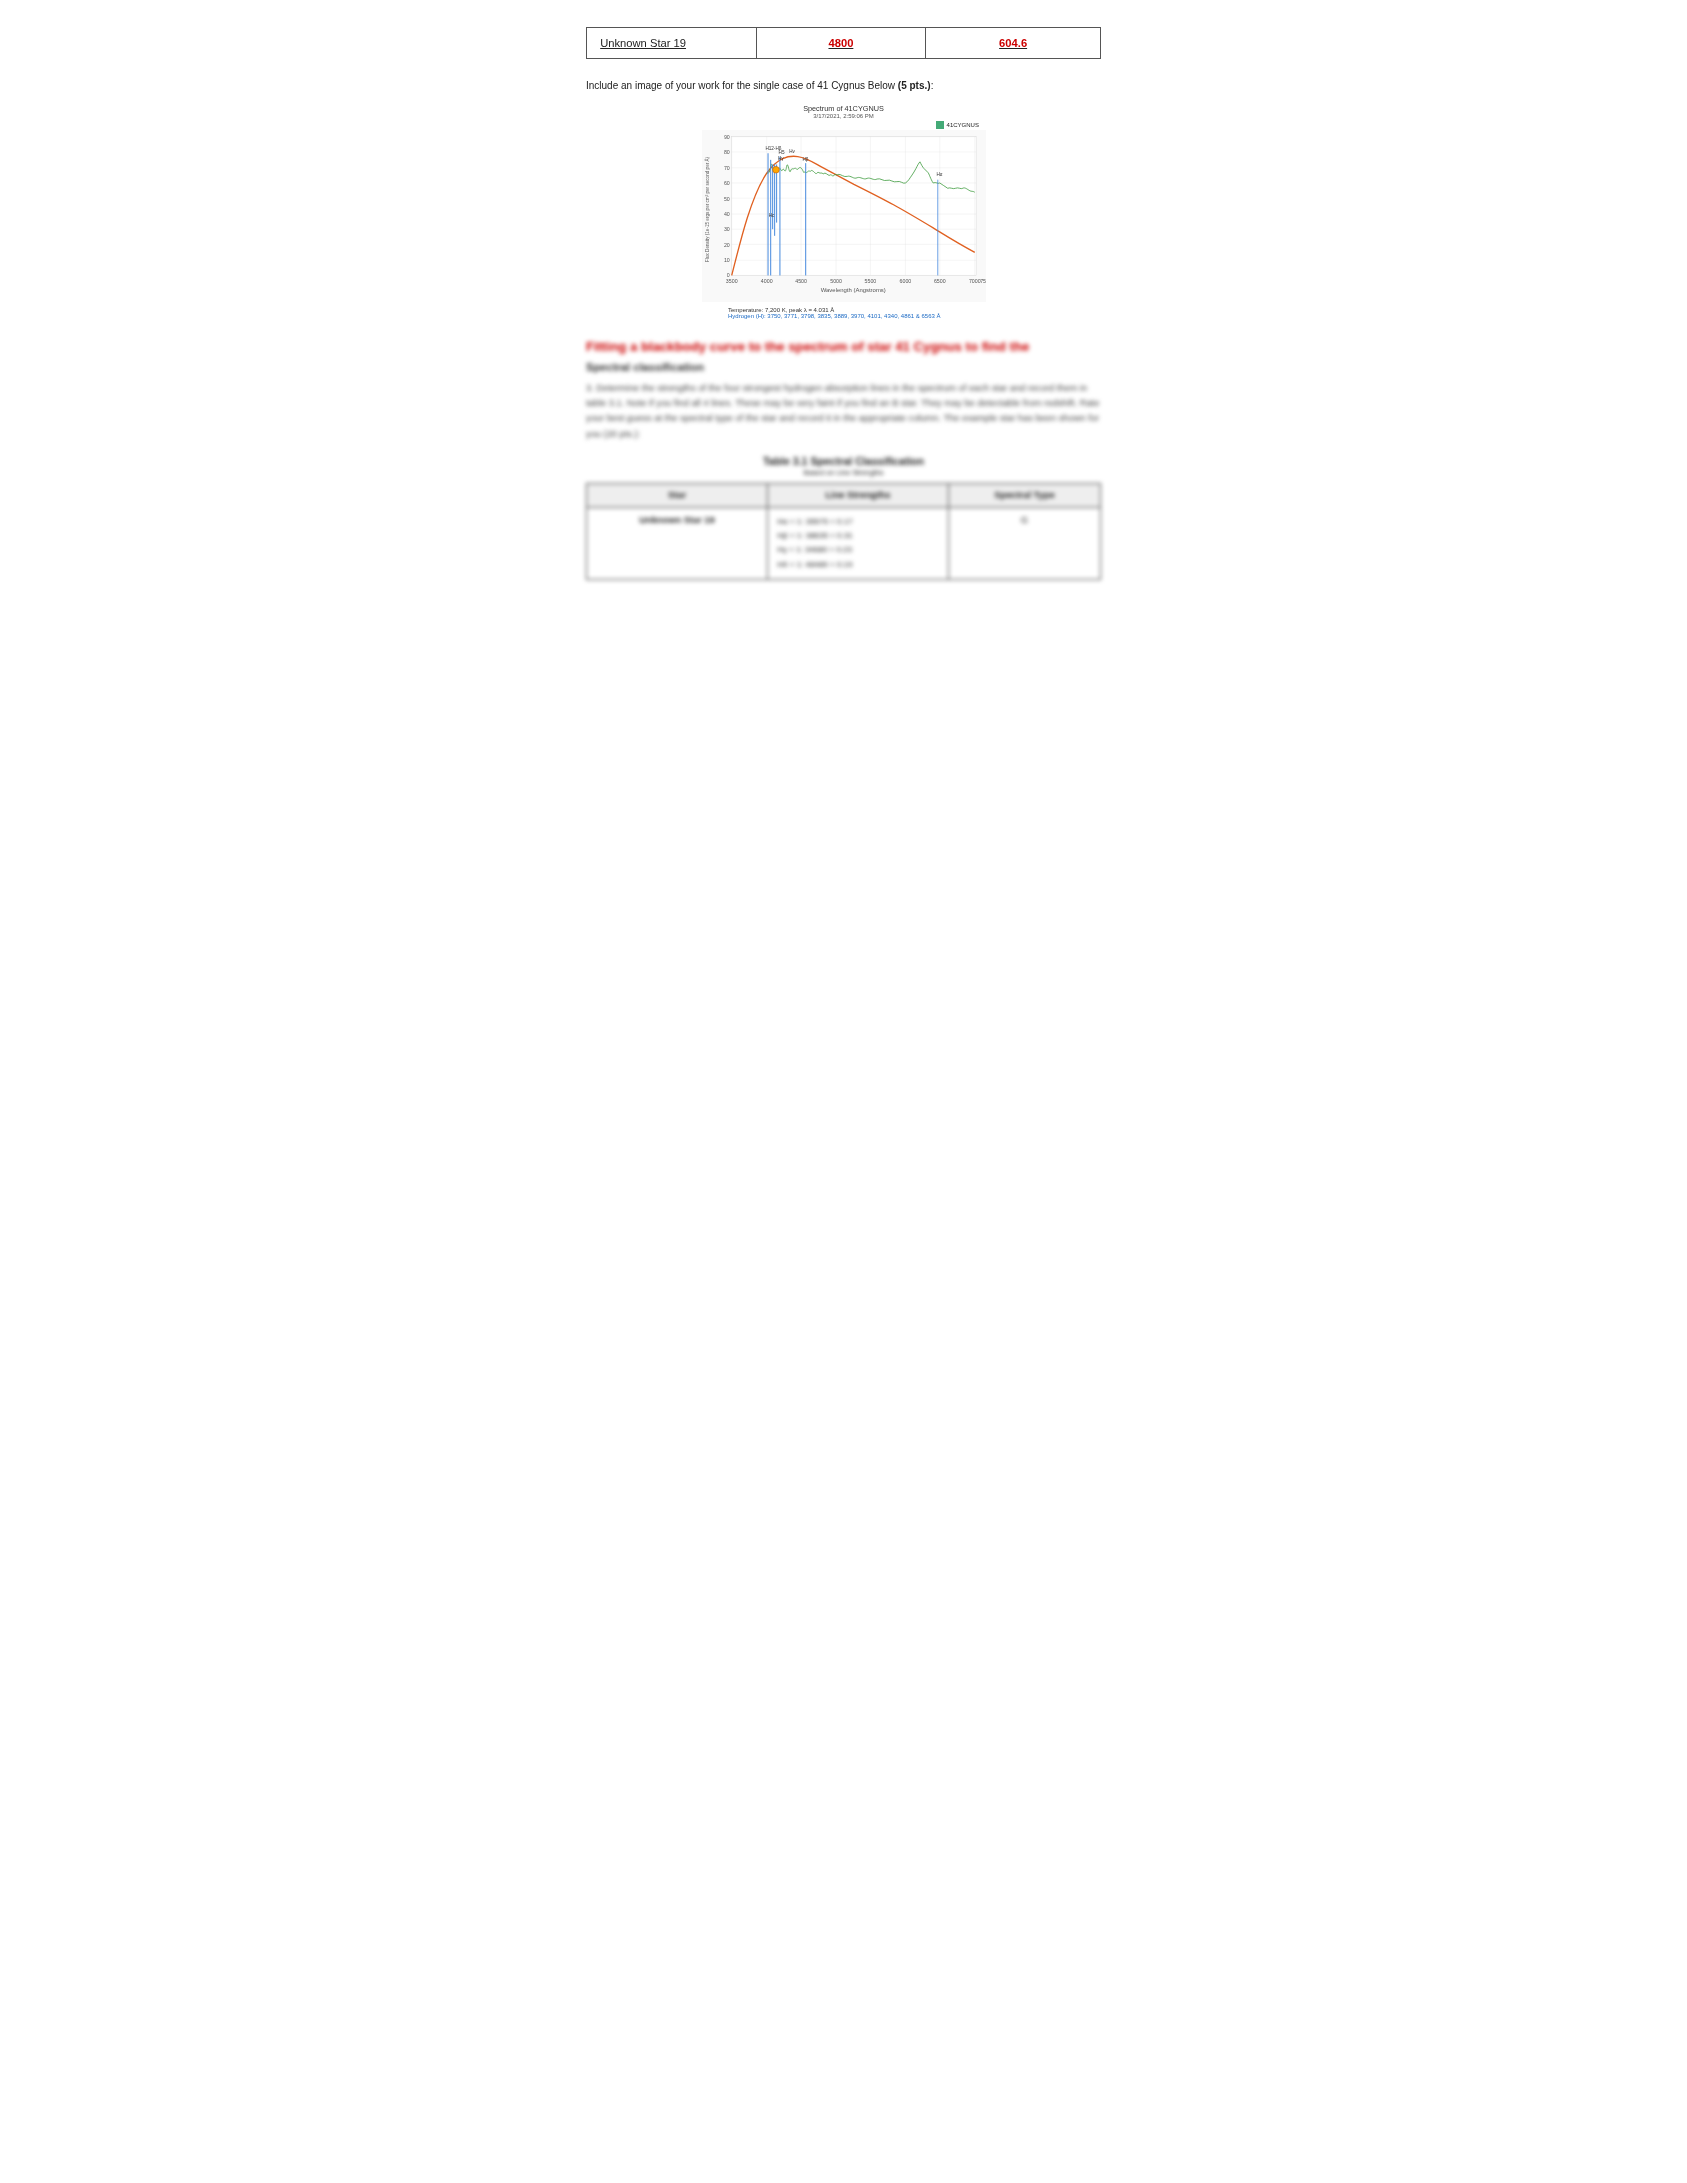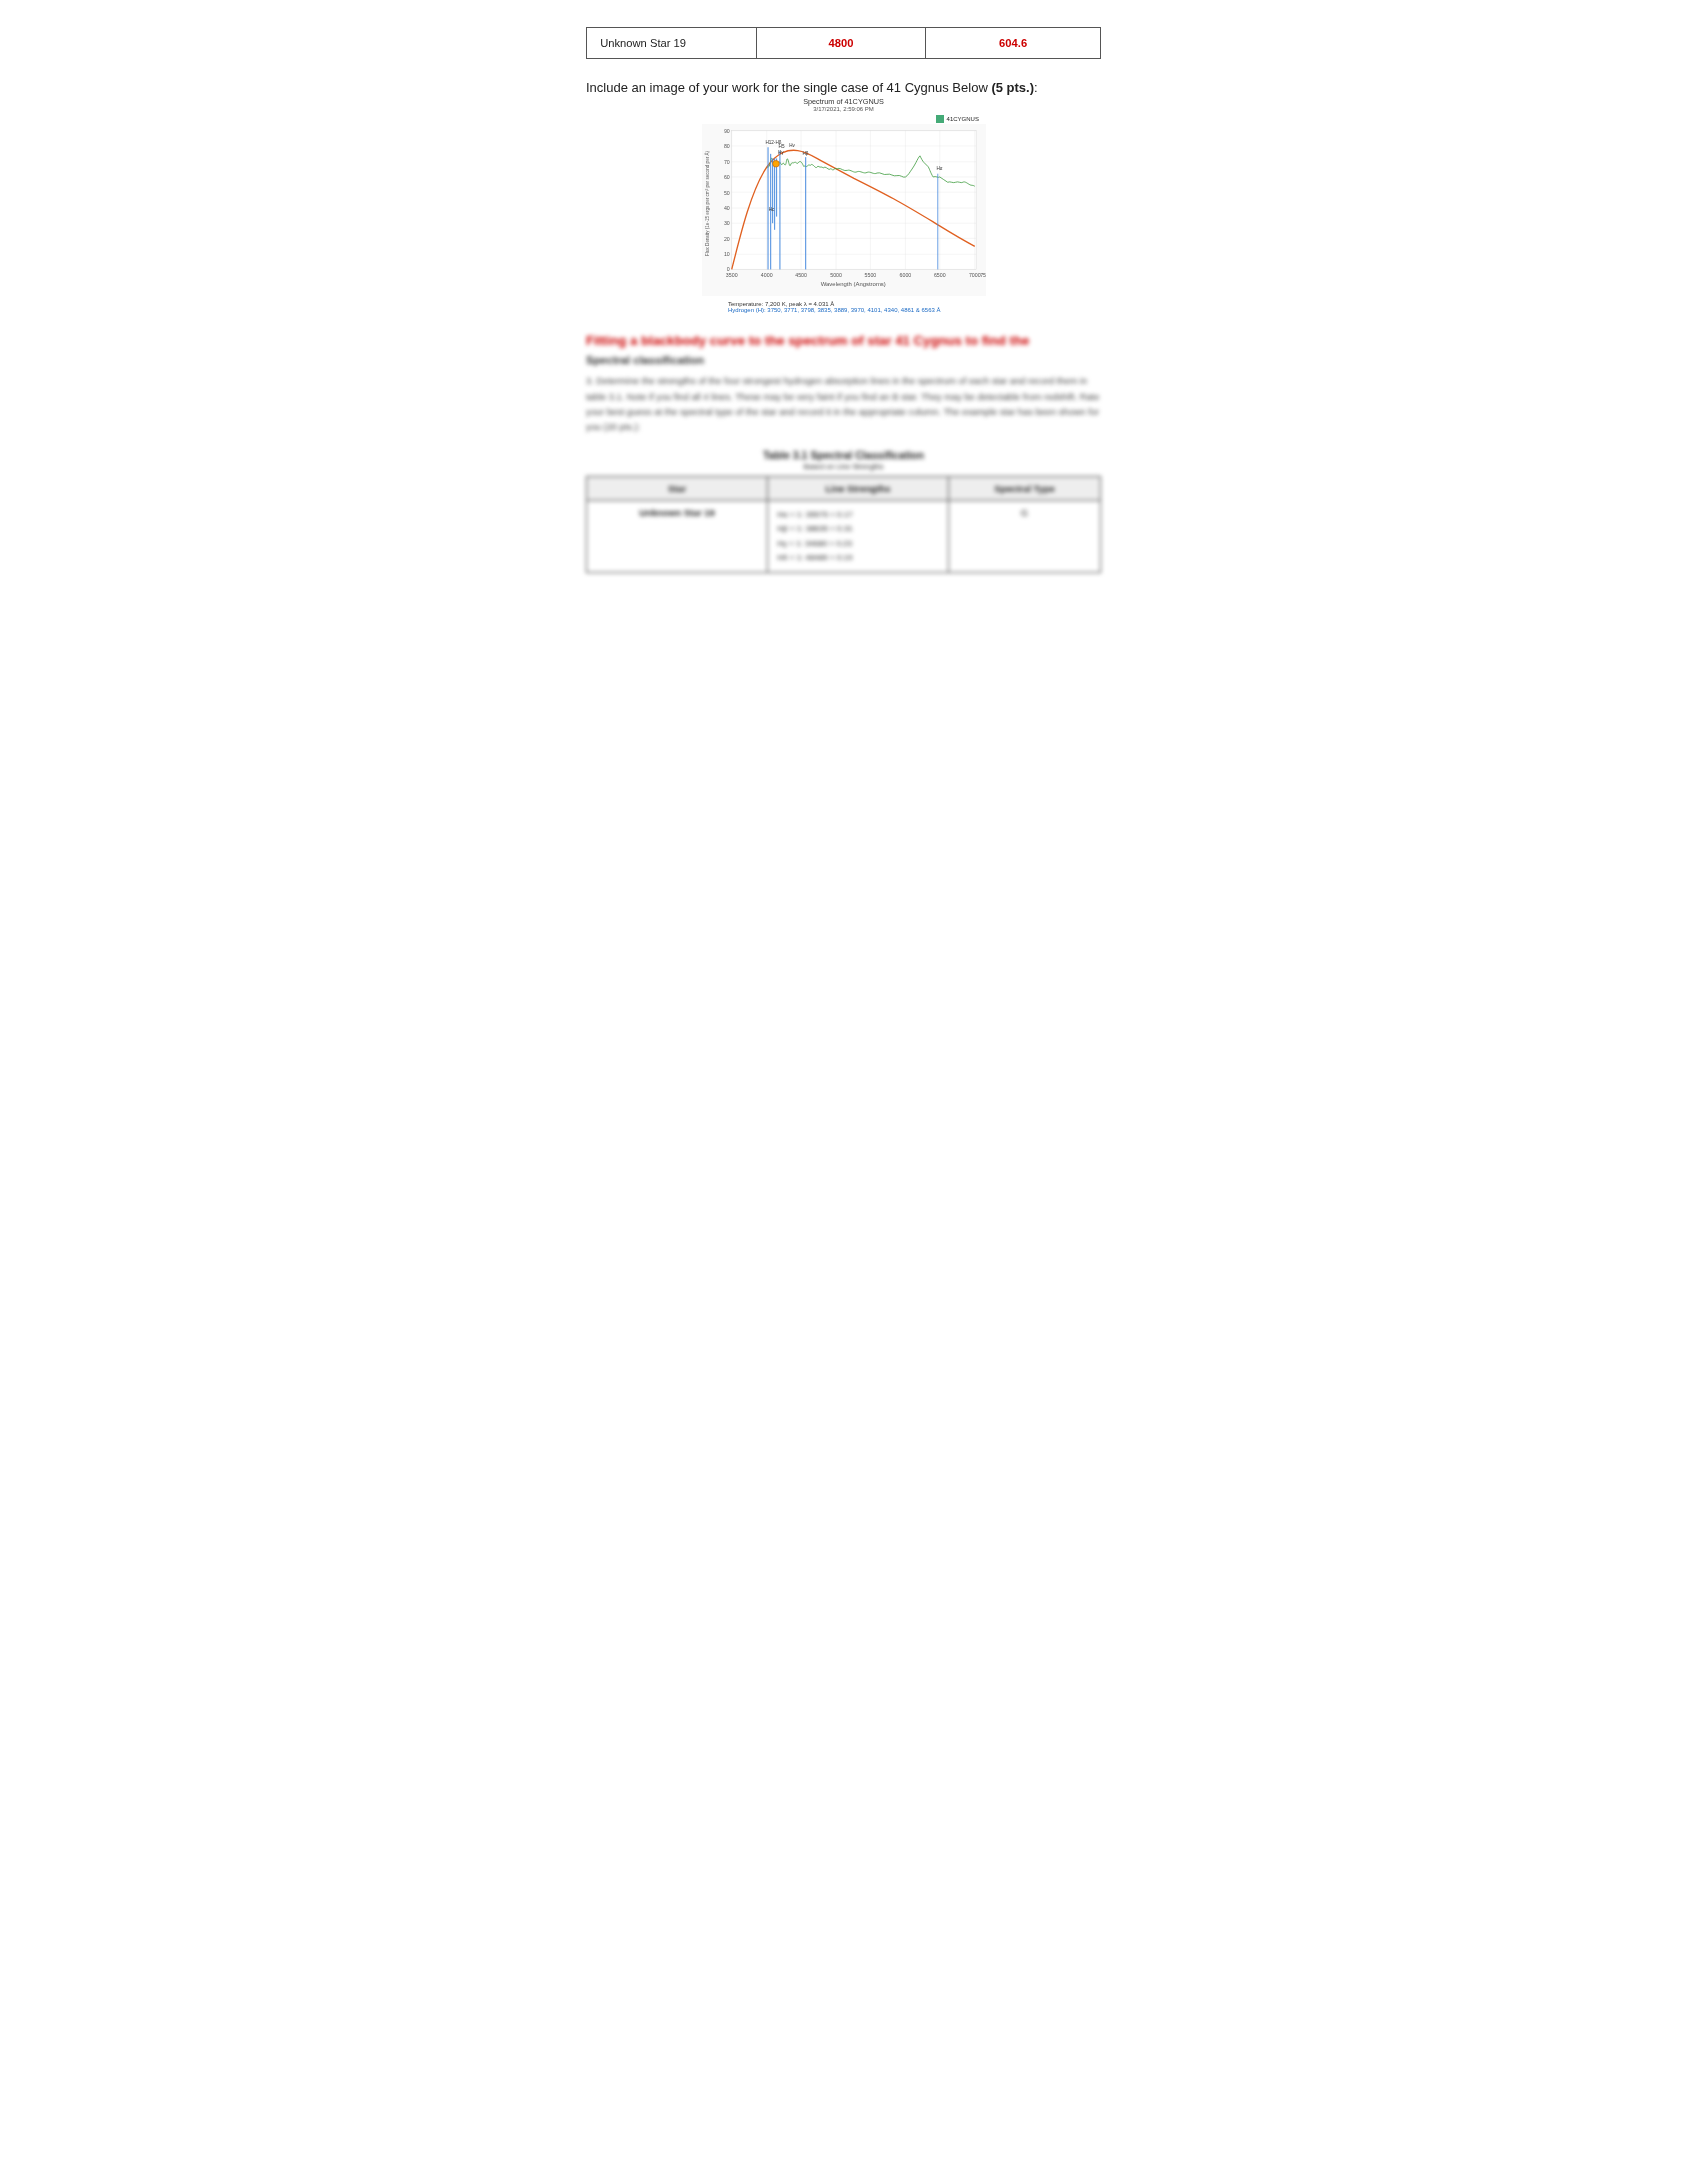--- a/index.html
+++ b/index.html
@@ -11,20 +11,21 @@
       width: 595px;
       margin: 0 auto;
       padding: 26.5px 40px;
     }
 
     
     .top-table {
       width: 100%;
       border-collapse: collapse;
       margin-bottom: 18.5px;
+      text-decoration: underline;
     }
     .top-table td {
       border: 0.7px solid #555;
       padding: 9.3px 13.2px;
       font-size: 11.2px;
     }
     .top-table td:first-child {
       width: 33%;
     }
     .top-table td:nth-child(2) {
@@ -35,23 +36,23 @@
     }
     .top-table td:nth-child(3) {
       width: 34%;
       color: #c00;
       text-align: center;
       font-weight: bold;
     }
 
     
     .intro-text {
-      font-size: 13px;
+      font-size: 10px;
       line-height: 1.5;
-      margin-bottom: 0;
+      margin-bottom: 11px;
     }
     .intro-text strong { font-weight: bold; }
 
     
     .chart-container {
       width: 284px;
       margin: 0 auto 6.6px auto;
       position: relative;
     }
     .chart-title {

